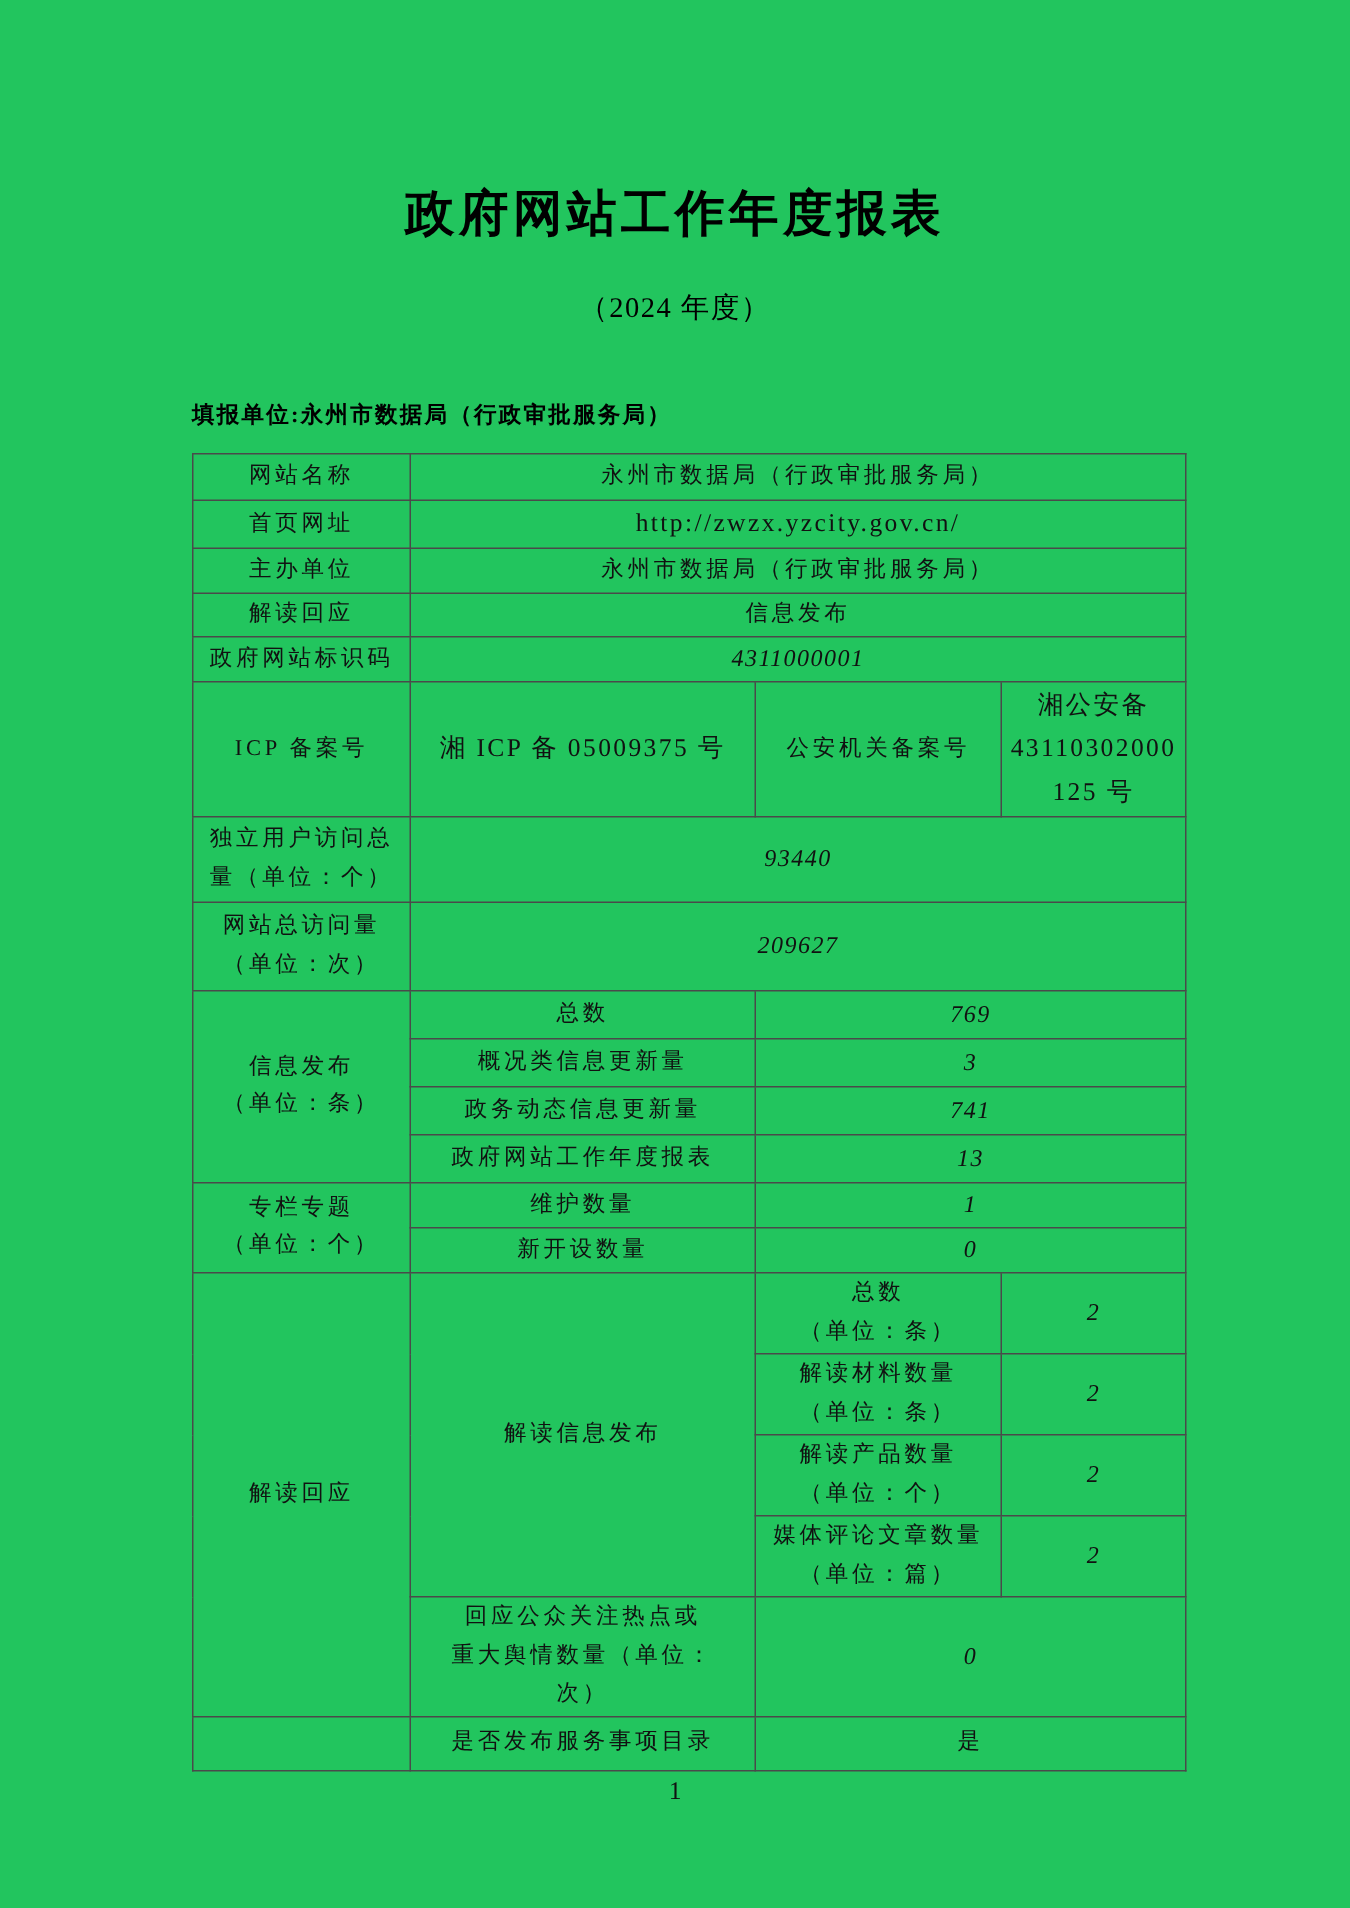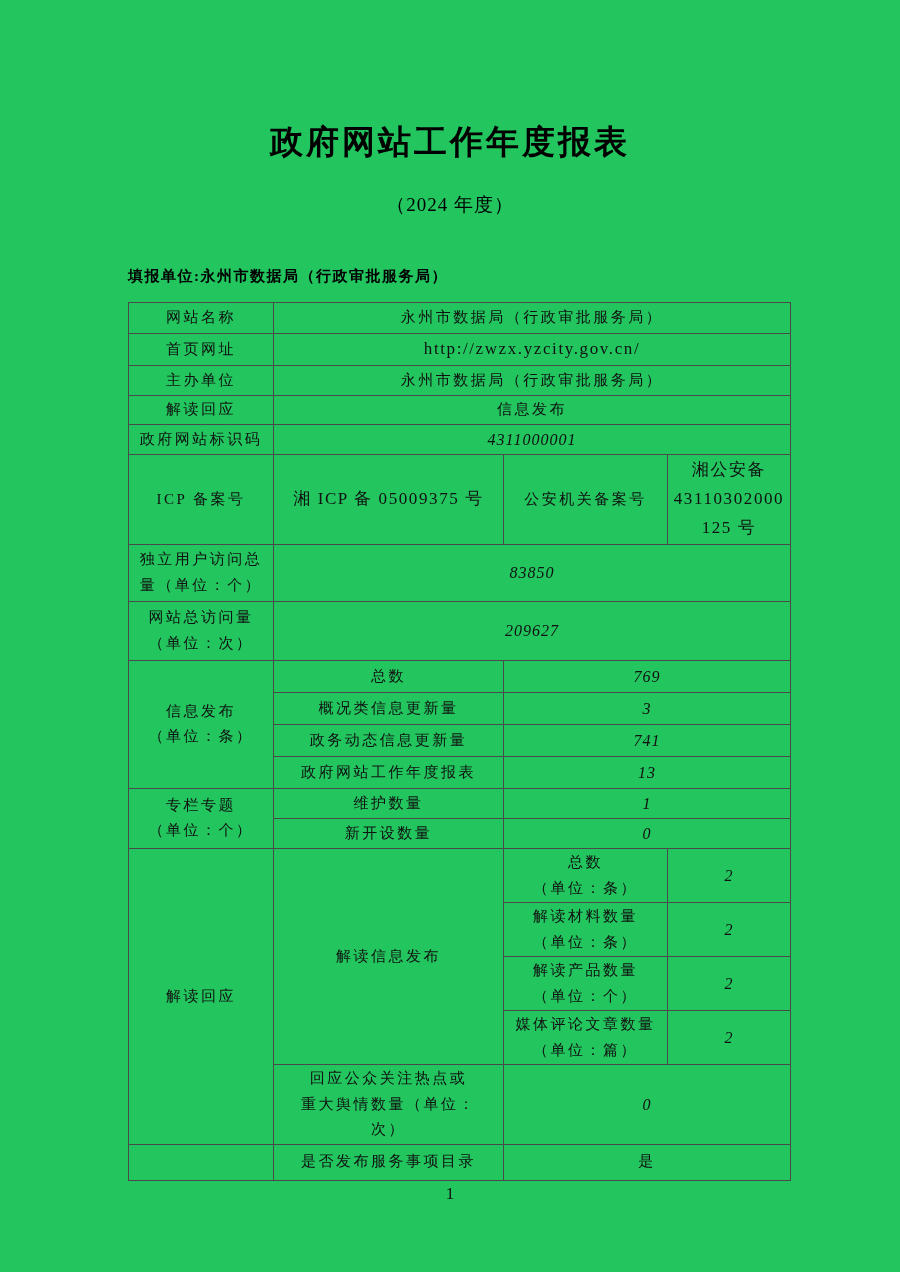--- a/index.html
+++ b/index.html
@@ -119,21 +119,21 @@
         <td>ICP 备案号</td>
         <td class="latin">湘 ICP 备 05009375 号</td>
         <td>公安机关备案号</td>
         <td class="latin">湘公安备
 43110302000
 125 号</td>
       </tr>
       <tr style="height:57px">
         <td>独立用户访问总
 量（单位：个）</td>
-        <td colspan="3" class="num">83850</td>
+        <td colspan="3" class="num">93440</td>
       </tr>
       <tr style="height:59px">
         <td>网站总访问量
 （单位：次）</td>
         <td colspan="3" class="num">209627</td>
       </tr>
       <tr style="height:32px">
         <td rowspan="4">信息发布
 （单位：条）</td>
         <td>总数</td>

